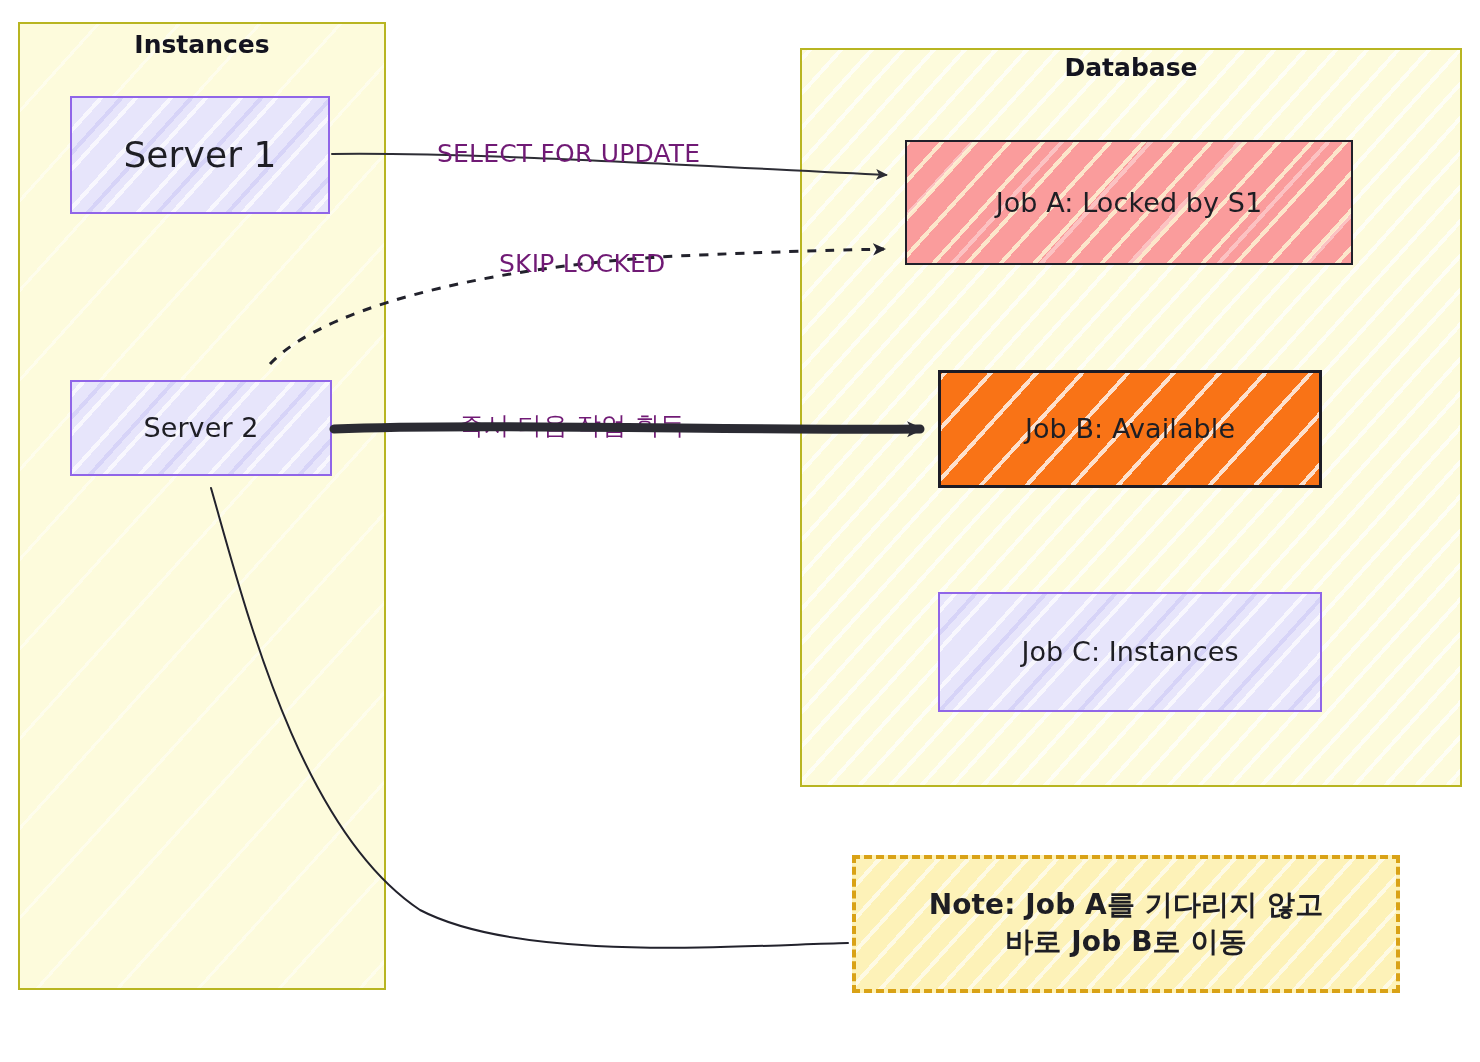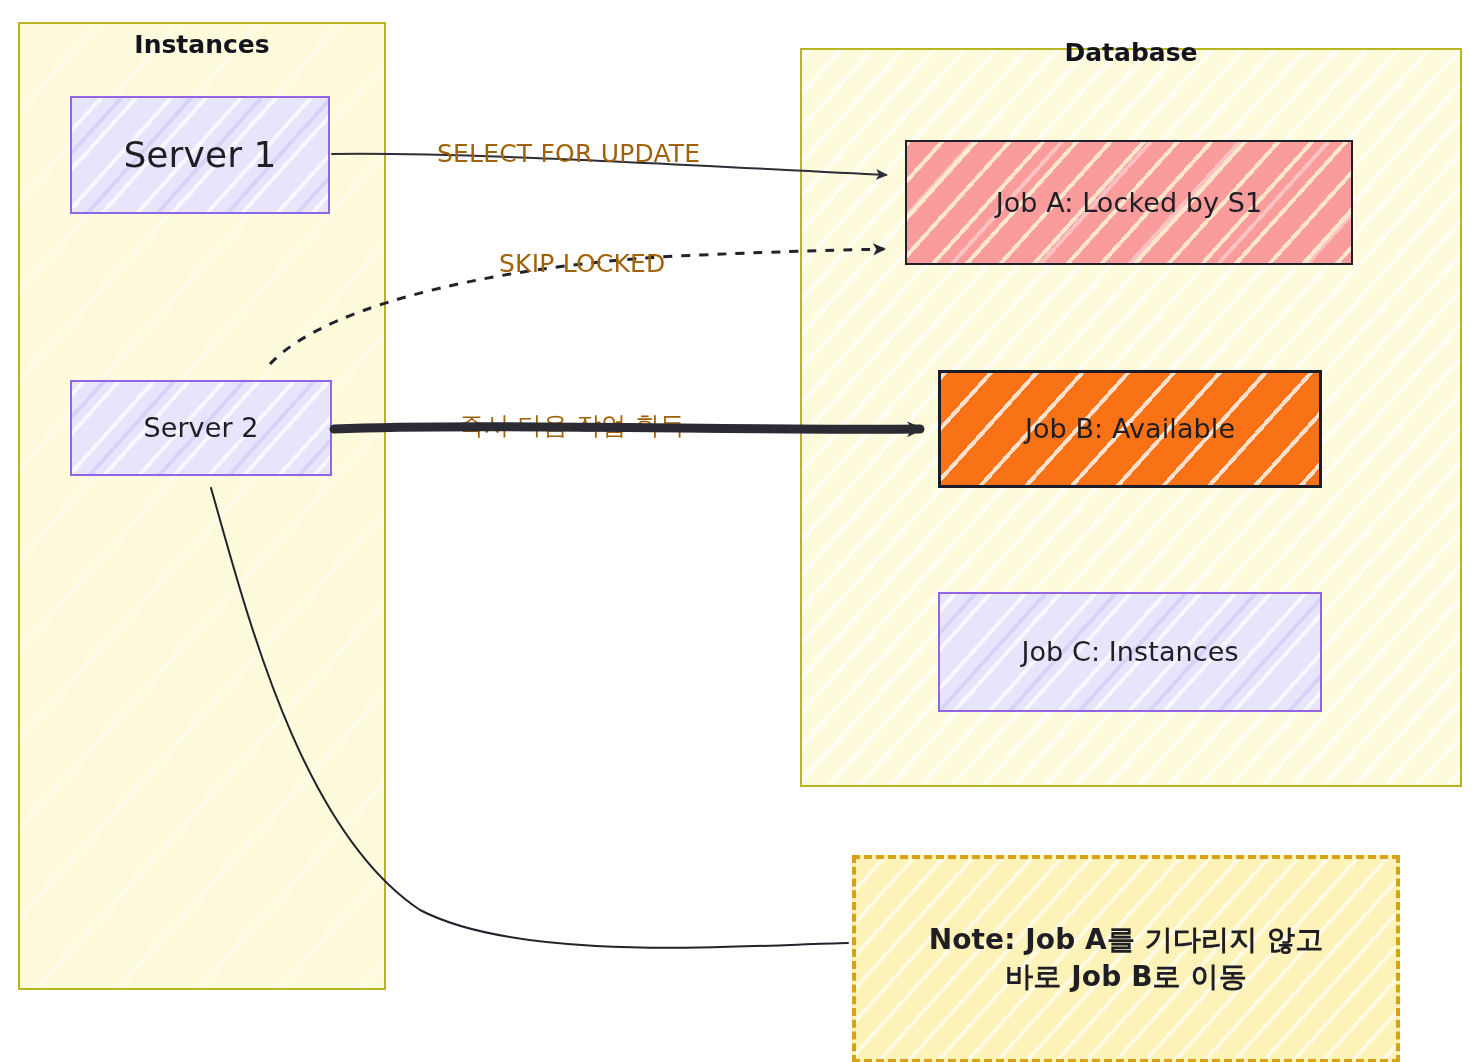--- a/index.html
+++ b/index.html
@@ -163,41 +163,41 @@
   #edges {
     position: absolute; inset: 0;
     width: 1480px; height: 1062px;
     z-index: 6;
     pointer-events: none;
   }
   
   .edge-label {
     position: absolute;
     z-index: 7;
-    color: #a16207;
+    color: #701a75;
     font-size: 25px;
     white-space: nowrap;
     letter-spacing: .2px;
   }
   .edge-label.under { z-index: 5; }
 </style>
 </head>
 <body>
 
 <div id="stage">
 
   <div class="group" id="group-instances" style="left:18px; top:22px; width:368px; height:968px;">
     <div class="hatch"></div>
   </div>
   <div class="group-title" style="left:18px; top:30px; width:368px;">Instances</div>
 
   <div class="group" id="group-database" style="left:800px; top:48px; width:662px; height:739px;">
     <div class="hatch"></div>
   </div>
-  <div class="group-title" style="left:800px; top:38px; width:662px;">Database</div>
+  <div class="group-title" style="left:800px; top:53px; width:662px;">Database</div>
 
   <div class="node box-violet" style="left:70px; top:96px; width:260px; height:118px;">
     <div class="hatch"></div>
     <span class="lbl" style="font-size:36px;">Server 1</span>
   </div>
 
   <div class="node box-violet" style="left:70px; top:380px; width:262px; height:96px;">
     <div class="hatch"></div>
     <span class="lbl" style="font-size:27px;">Server 2</span>
   </div>
@@ -210,21 +210,21 @@
   <div class="node box-green" style="left:938px; top:370px; width:384px; height:118px;">
     <div class="hatch"></div>
     <span class="lbl" style="font-size:27px;">Job B: Available</span>
   </div>
 
   <div class="node box-violet" style="left:938px; top:592px; width:384px; height:120px;">
     <div class="hatch"></div>
     <span class="lbl" style="font-size:27px;">Job C: Instances</span>
   </div>
 
-  <div class="node box-note" style="left:852px; top:855px; width:548px; height:208px;">
+  <div class="node box-note" style="left:852px; top:855px; width:548px; height:138px;">
     <div class="hatch"></div>
     <span class="lbl" style="font-size:28px; font-weight:600;">Note: Job A를 기다리지 않고
 바로 Job B로 이동</span>
   </div>
 
   <svg id="edges" viewBox="0 0 1480 1062">
     <defs>
       <marker id="ah-thin" markerWidth="13" markerHeight="13" refX="10" refY="6" orient="auto" markerUnits="userSpaceOnUse">
         <path d="M0,0.6 L12,6 L0,11.4 L3,6 Z" fill="#2d2d35"></path>
       </marker>

